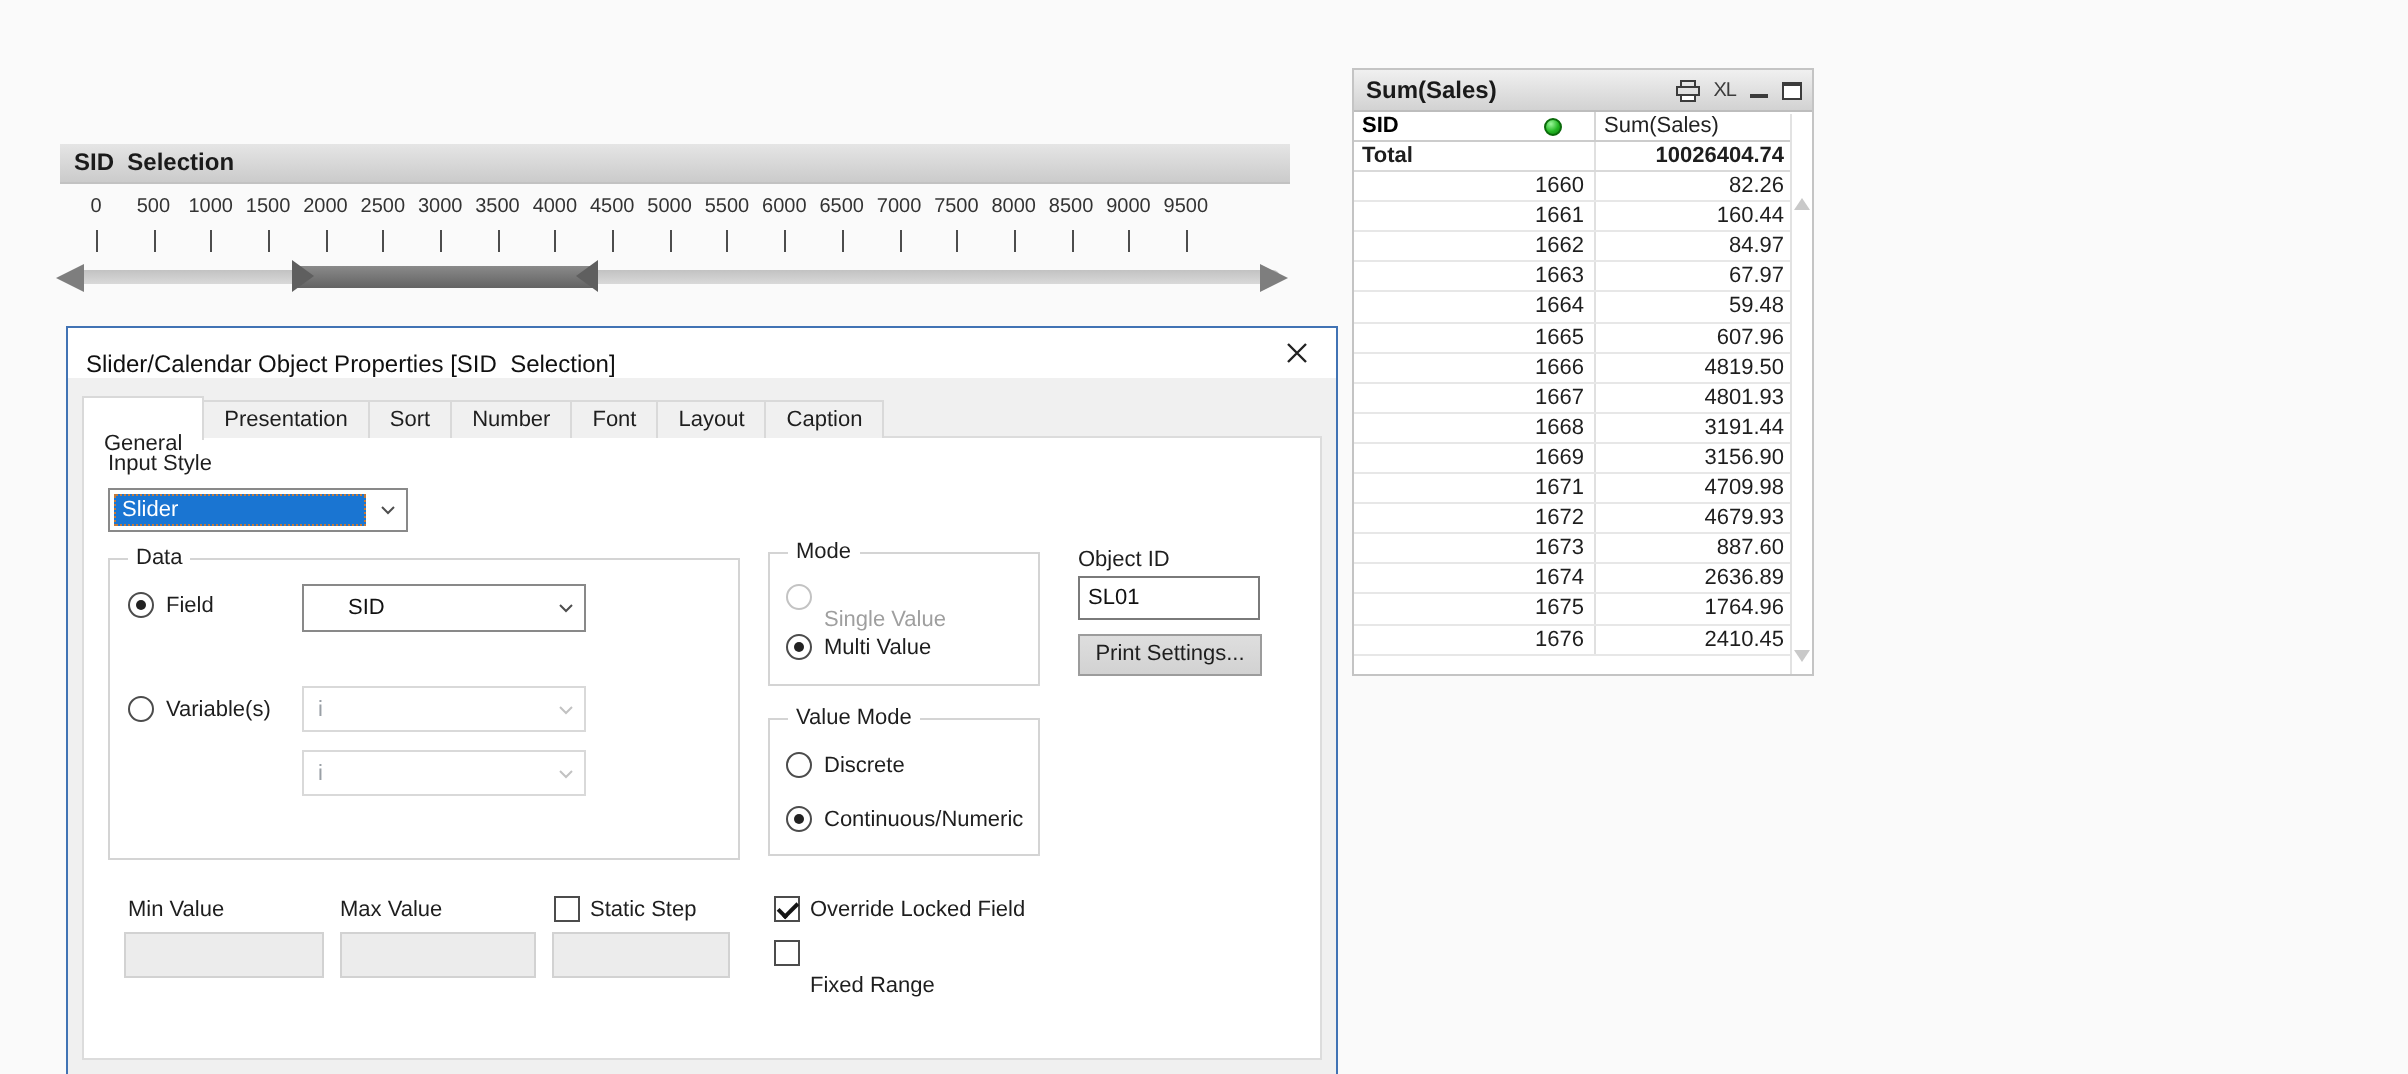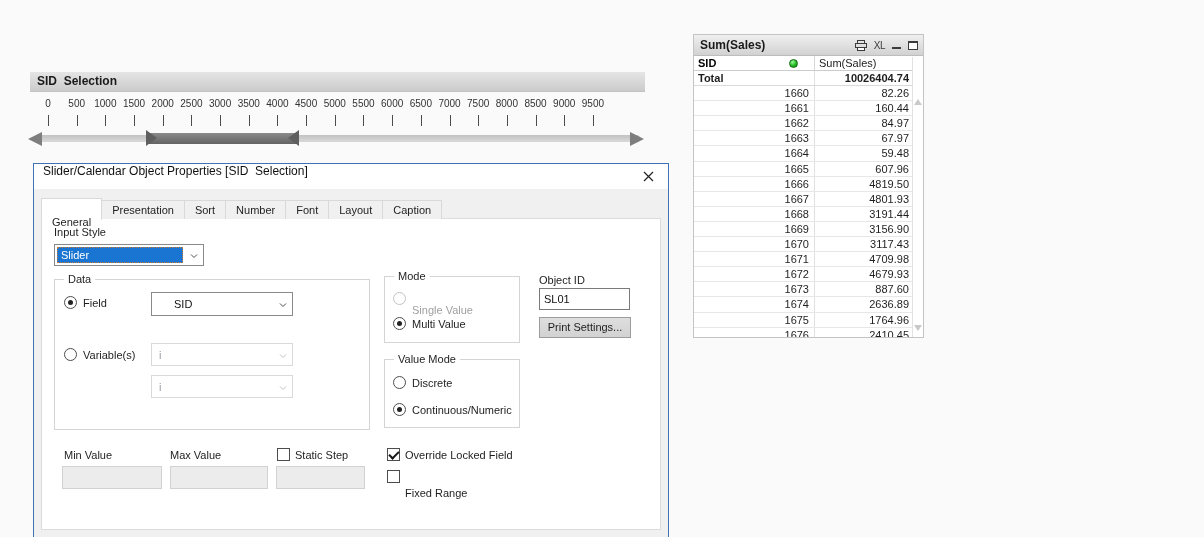--- a/index.html
+++ b/index.html
@@ -21,21 +21,21 @@
   .cap-left { position:absolute; left:-1px; top:-3px; width:0; height:0;
     border-left:11px solid #5f5f5f; border-top:8px solid transparent; border-bottom:8px solid transparent; }
   .cap-right { position:absolute; right:-1px; top:-3px; width:0; height:0;
     border-right:11px solid #5f5f5f; border-top:8px solid transparent; border-bottom:8px solid transparent; }
   .sl-arrow { position:absolute; top:40px; width:0; height:0; }
   .sl-arrow.left  { left:-2px;  border-right:14px solid #7e7e7e; border-top:7px solid transparent; border-bottom:7px solid transparent; }
   .sl-arrow.right { left:600px; border-left:14px solid #7e7e7e;  border-top:7px solid transparent; border-bottom:7px solid transparent; }
 
   
   .table-obj { position:absolute; left:676px; top:34px; width:231px; height:304px;
-    background:#fff; border:1px solid #c4c4c4; overflow:hidden;margin-left:17px; }
+    background:#fff; border:1px solid #c4c4c4; overflow:hidden; }
   .tcaption { height:21px; background:linear-gradient(#f0f0f0,#d2d2d2); border-bottom:1px solid #bdbdbd;
     display:flex; align-items:center; padding:0 5px 0 6px; }
   .tcaption-title { flex:1; font-size:12px; font-weight:bold; color:#1a1a1a; white-space:pre; }
   .tcaption-icons { display:flex; align-items:center; gap:7px; }
   .icon-xl { font-size:10px; color:#3c3c3c; letter-spacing:-0.5px; }
   .icon-min { width:9px; height:7px; border-bottom:2px solid #3c3c3c; }
   .icon-max { width:10px; height:9px; border:1px solid #3c3c3c; border-top-width:2px; background:#fff; }
   .rows-wrap { margin-right:11px; }
   .thead { position:relative; display:flex; height:15px; border-bottom:1px solid #cccccc; font-size:11px; }
   .hc-sid { width:120px; font-weight:bold; padding-left:4px; line-height:14px; position:relative; }
@@ -49,21 +49,21 @@
   .trow.total .c-sid { text-align:left; padding-left:4px; }
   .scrollstrip { position:absolute; top:22px; right:0; bottom:0; width:11px; background:#fff; border-left:1px solid #e2e2e2; }
   .tri-up { position:absolute; left:1px; top:42px; width:0; height:0;
     border-bottom:6px solid #c9c9c9; border-left:4px solid transparent; border-right:4px solid transparent; }
   .tri-down { position:absolute; left:1px; bottom:6px; width:0; height:0;
     border-top:6px solid #c9c9c9; border-left:4px solid transparent; border-right:4px solid transparent; }
 
   
   .dialog { position:absolute; left:33px; top:163px; width:636px; height:400px;
     background:#f0f0f0; border:1px solid #4173b4; }
-  .dtitle { height:25px; background:#fff; display:flex; align-items:flex-start; font-size:12px; color:#111;
+  .dtitle { height:25px; background:#fff; display:flex; align-items:flex-end; font-size:12px; color:#111;
     padding-left:9px; white-space:pre;gap:24px; }
   .dclose { margin-left:auto; width:40px; height:25px; display:flex; align-items:center; justify-content:center; }
   .tabs { position:absolute; left:7px; top:33px; display:flex; align-items:flex-end; height:22px; z-index:2; }
   .tab { font-size:11px; color:#1e1e1e; background:#f0f0f0; border:1px solid #d9d9d9; border-bottom:none;
     padding:3px 10px 3px; height:19px; line-height:13px; }
   .tab + .tab { border-left:none; }
   .tab.active { background:#fff; height:22px; padding-top:17px; border-left:1px solid #d9d9d9; position:relative; top:1px; }
   .page { position:absolute; left:7px; top:54px; width:620px; height:312px; background:#fff; border:1px solid #dcdcdc; }
   .lbl { position:absolute; font-size:11px; color:#1e1e1e; white-space:nowrap; }
   .lbl.disabled { color:#9f9f9f; }
@@ -210,24 +210,20 @@
           </div>
           <div class="trow">
             <span class="c-sid">1668</span>
             <span class="c-sum">3191.44</span>
           </div>
           <div class="trow">
             <span class="c-sid">1669</span>
             <span class="c-sum">3156.90</span>
           </div>
           <div class="trow">
-            <span class="c-sid">1670</span>
-            <span class="c-sum">3117.43</span>
-          </div>
-          <div class="trow">
             <span class="c-sid">1671</span>
             <span class="c-sum">4709.98</span>
           </div>
           <div class="trow">
             <span class="c-sid">1672</span>
             <span class="c-sum">4679.93</span>
           </div>
           <div class="trow">
             <span class="c-sid">1673</span>
             <span class="c-sum">887.60</span>

